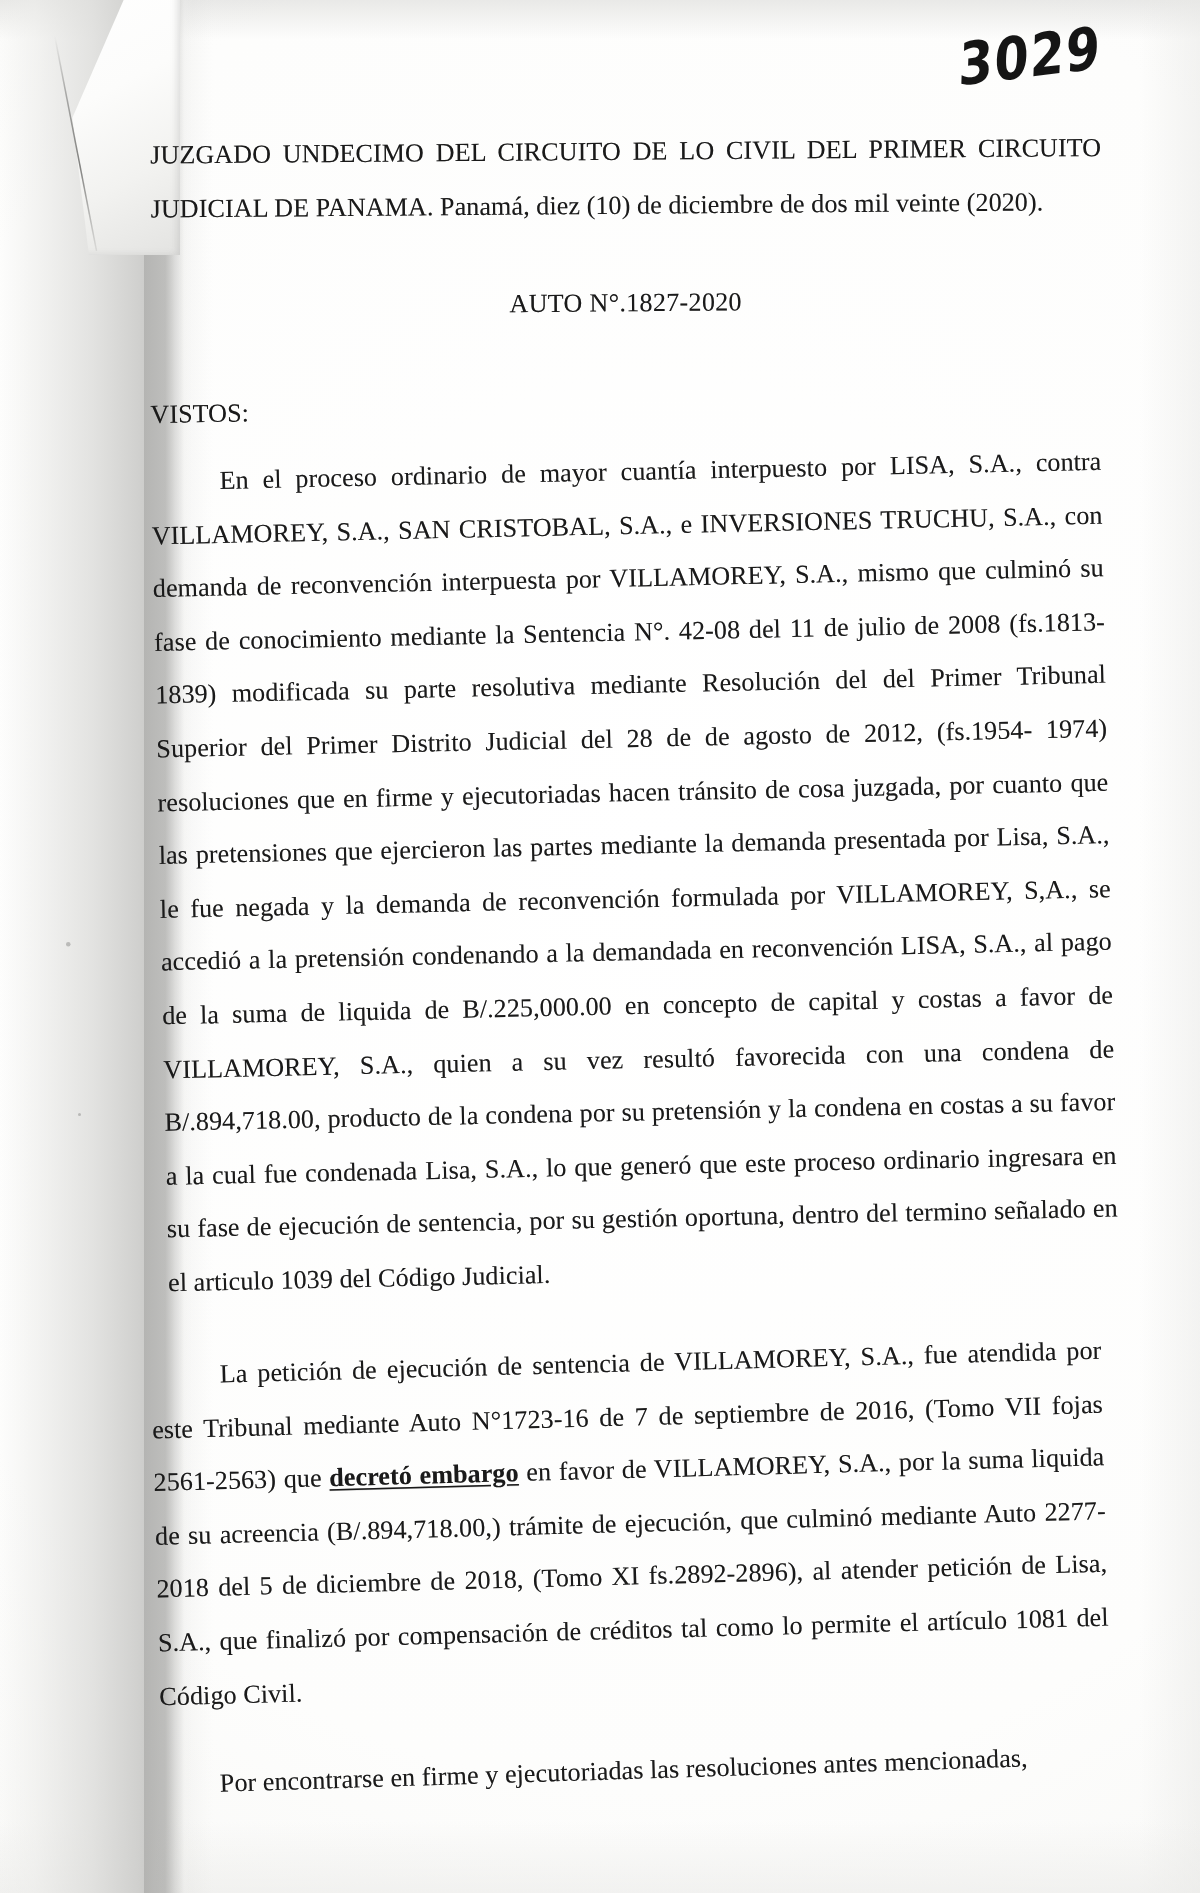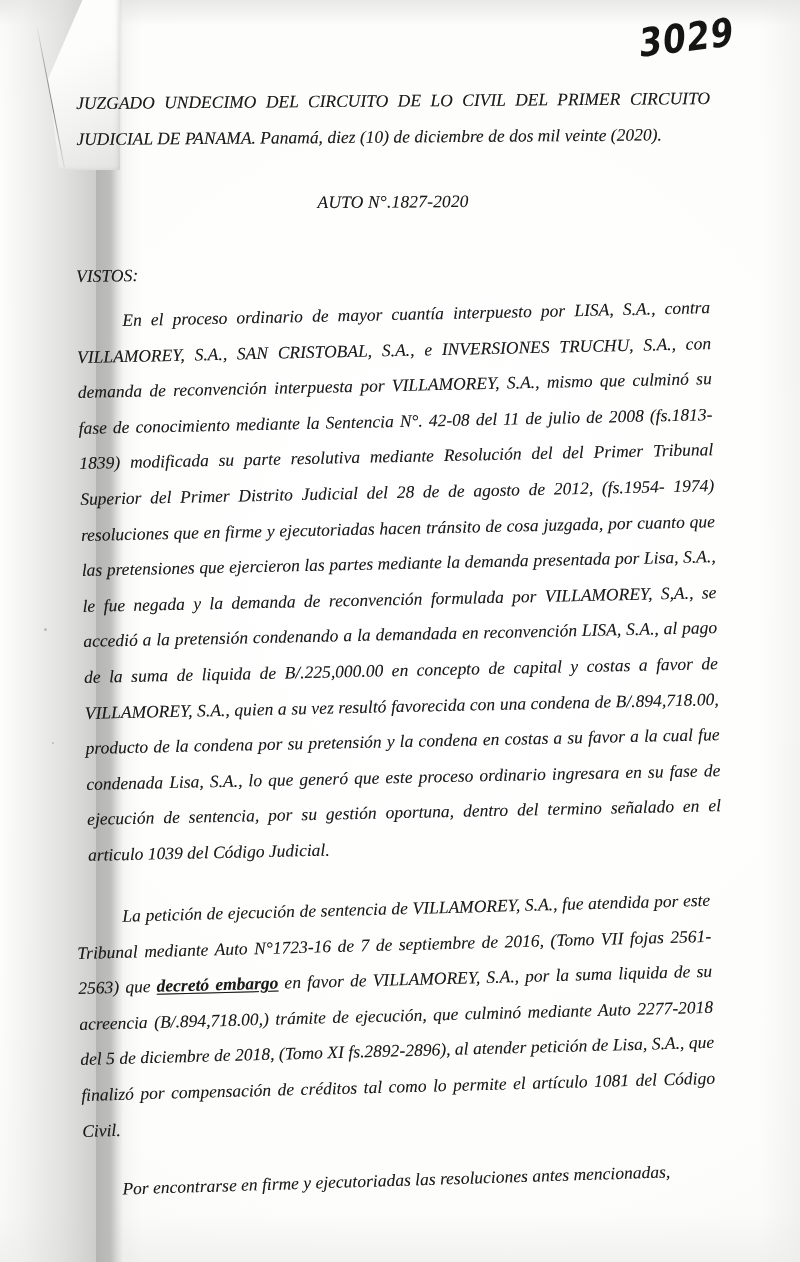--- a/index.html
+++ b/index.html
@@ -106,24 +106,23 @@
     font-weight: 600;
     letter-spacing: 1px;
     color: #151515;
     transform: rotate(-7deg) skewX(-9deg) scaleY(1.18);
     transform-origin: left top;
   }
 
   
   .content {
     position: absolute;
-    left: 76px;
+    left: 100px;
     top: 86px;
     width: 634px;
-    font-style: italic;
   }
 
   p {
     margin: 0;
     font-size: 17.4px;
     line-height: 35.6px;
     text-align: justify;
     text-justify: inter-word;
     letter-spacing: 0.05px;
   }

